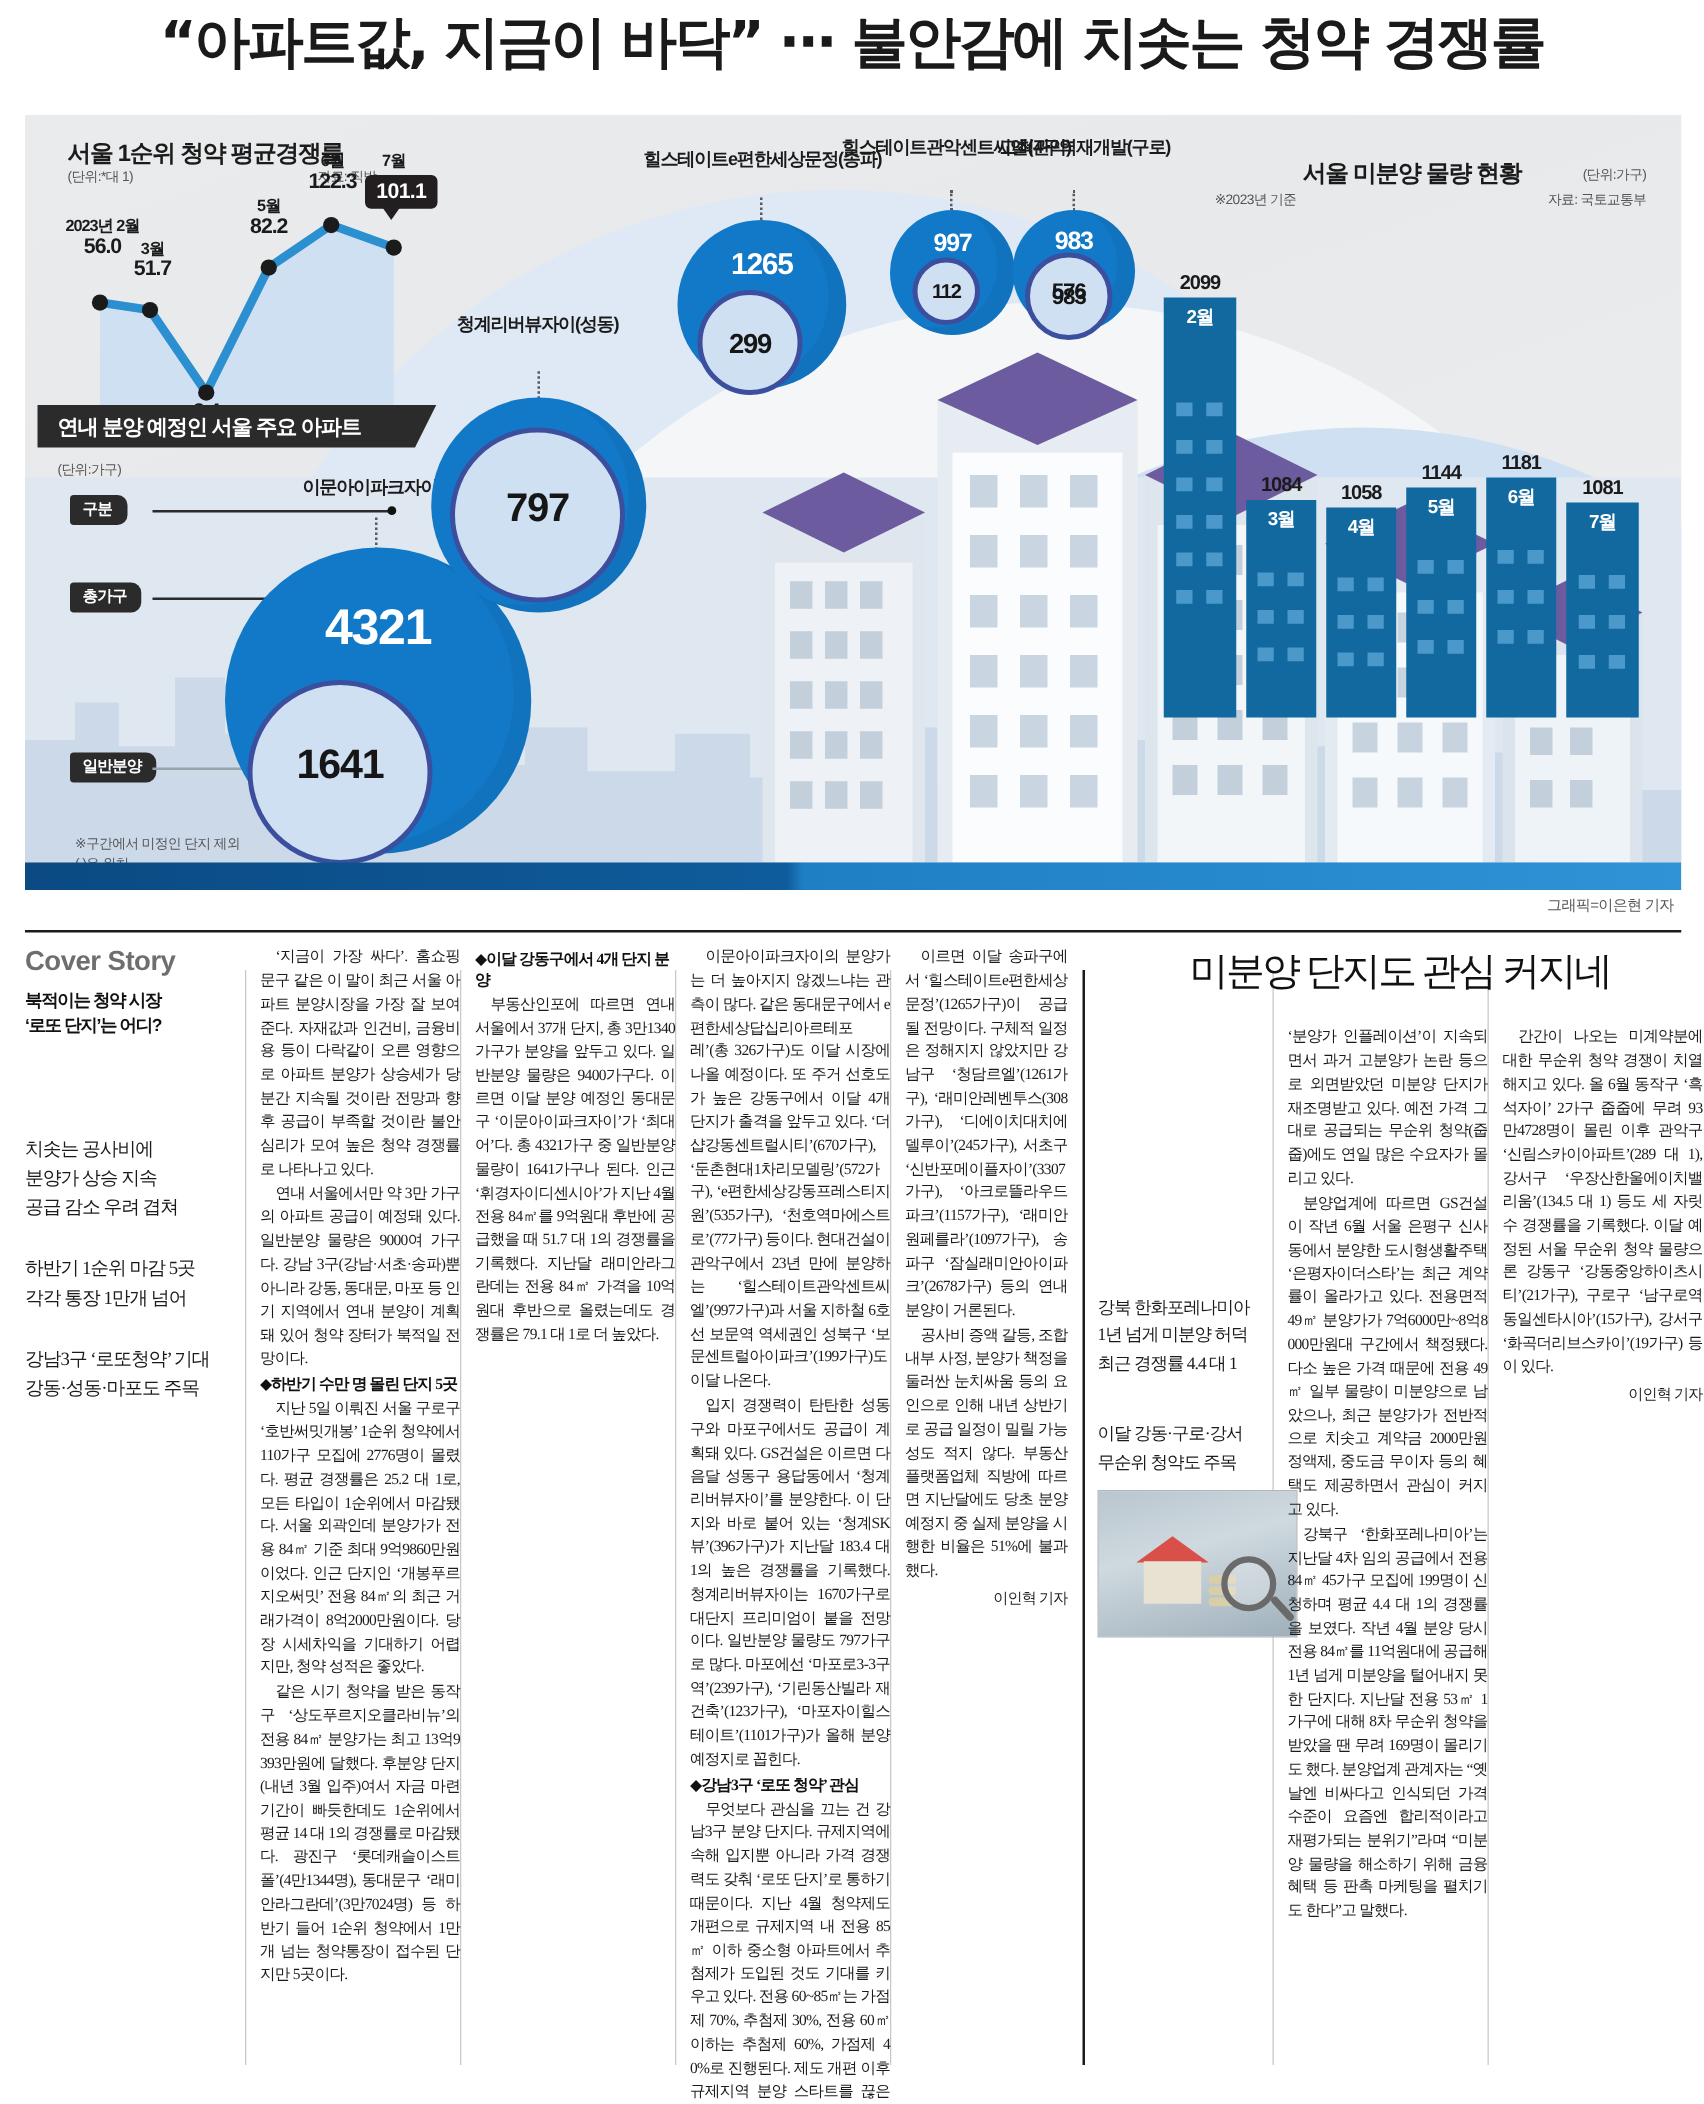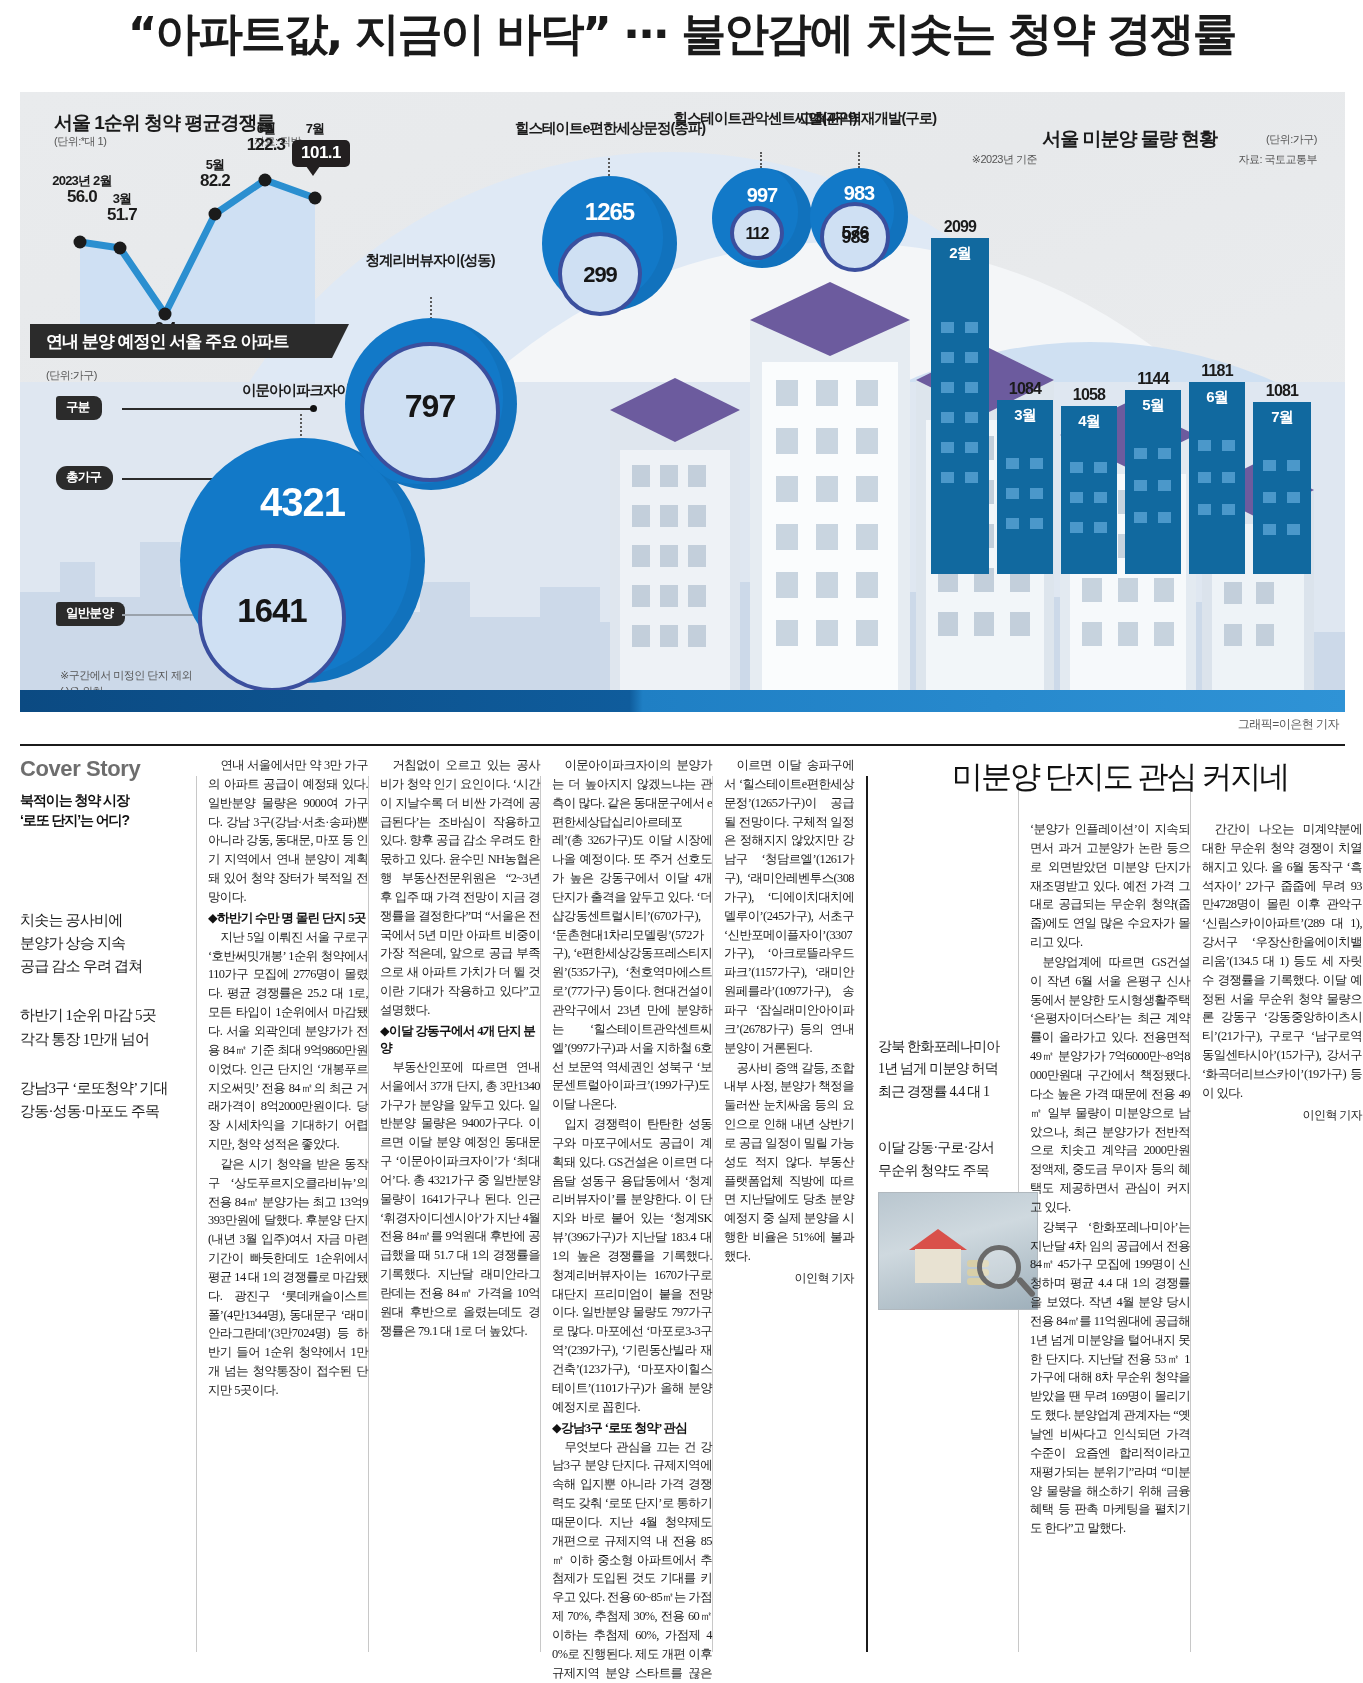--- a/index.html
+++ b/index.html
@@ -351,21 +351,21 @@
     </div>
 
     <div class="tbl-box">
       <div class="tbl-head">연내 분양 예정인 서울 주요 아파트</div>
       <div class="tbl-unit">(단위:가구)</div>
 
       <div class="legend-pill" style="left:26px; top:72px;">구분</div>
       <div class="leader" style="left:92px; top:84px; width:190px;"></div>
       <div class="leader-dot" style="left:280px; top:81px;"></div>
 
-      <div class="legend-pill" style="left:26px; top:142px;border-radius:11px;">총가구</div>
+      <div class="legend-pill" style="left:26px; top:142px;">총가구</div>
       <div class="leader" style="left:92px; top:154px; width:128px;"></div>
       <div class="leader-dot" style="left:218px; top:151px;"></div>
 
       <div class="legend-pill" style="left:26px; top:278px;">일반분양</div>
       <div class="leader thin" style="left:92px; top:290px; width:178px;"></div>
       <div class="leader-dot" style="left:268px; top:287px;"></div>
 
       <div class="foot-note">
         <div>※구간에서 미정인 단지 제외</div>
         <div>( )은 위치</div>
@@ -530,28 +530,28 @@
       <div class="kick" style="white-space:pre-line;">치솟는 공사비에
 분양가 상승 지속
 공급 감소 우려 겹쳐</div>
       <div class="kick" style="white-space:pre-line;">하반기 1순위 마감 5곳
 각각 통장 1만개 넘어</div>
       <div class="kick" style="white-space:pre-line;">강남3구 ‘로또청약’ 기대
 강동·성동·마포도 주목</div>
     </div>
 
     <div class="col c-a">
+      <div class="body-p">‘지금이 가장 싸다’. 홈쇼핑 문구 같은 이 말이 최근 서울 아파트 분양시장을 가장 잘 보여준다. 자재값과 인건비, 금융비용 등이 다락같이 오른 영향으로 아파트 분양가 상승세가 당분간 지속될 것이란 전망과 향후 공급이 부족할 것이란 불안 심리가 모여 높은 청약 경쟁률로 나타나고 있다.</div>
       <div class="body-p">연내 서울에서만 약 3만 가구의 아파트 공급이 예정돼 있다. 일반분양 물량은 9000여 가구다. 강남 3구(강남·서초·송파)뿐 아니라 강동, 동대문, 마포 등 인기 지역에서 연내 분양이 계획돼 있어 청약 장터가 북적일 전망이다.</div>
       <div class="subhead">◆하반기 수만 명 몰린 단지 5곳</div>
       <div class="body-p">지난 5일 이뤄진 서울 구로구 ‘호반써밋개봉’ 1순위 청약에서 110가구 모집에 2776명이 몰렸다. 평균 경쟁률은 25.2 대 1로, 모든 타입이 1순위에서 마감됐다. 서울 외곽인데 분양가가 전용 84㎡ 기준 최대 9억9860만원이었다. 인근 단지인 ‘개봉푸르지오써밋’ 전용 84㎡의 최근 거래가격이 8억2000만원이다. 당장 시세차익을 기대하기 어렵지만, 청약 성적은 좋았다.</div>
       <div class="body-p">같은 시기 청약을 받은 동작구 ‘상도푸르지오클라비뉴’의 전용 84㎡ 분양가는 최고 13억9393만원에 달했다. 후분양 단지(내년 3월 입주)여서 자금 마련 기간이 빠듯한데도 1순위에서 평균 14 대 1의 경쟁률로 마감됐다. 광진구 ‘롯데캐슬이스트폴’(4만1344명), 동대문구 ‘래미안라그란데’(3만7024명) 등 하반기 들어 1순위 청약에서 1만 개 넘는 청약통장이 접수된 단지만 5곳이다.</div>
     </div>
 
     <div class="col c-b">
-      <div class="body-p">거침없이 오르고 있는 공사비가 청약 인기 요인이다. ‘시간이 지날수록 더 비싼 가격에 공급된다’는 조바심이 작용하고 있다. 향후 공급 감소 우려도 한몫하고 있다. 윤수민 NH농협은행 부동산전문위원은 “2~3년 후 입주 때 가격 전망이 지금 경쟁률을 결정한다”며 “서울은 전국에서 5년 미만 아파트 비중이 가장 적은데, 앞으로 공급 부족으로 새 아파트 가치가 더 뛸 것이란 기대가 작용하고 있다”고 설명했다.</div>
       <div class="subhead">◆이달 강동구에서 4개 단지 분양</div>
       <div class="body-p">부동산인포에 따르면 연내 서울에서 37개 단지, 총 3만1340가구가 분양을 앞두고 있다. 일반분양 물량은 9400가구다. 이르면 이달 분양 예정인 동대문구 ‘이문아이파크자이’가 ‘최대어’다. 총 4321가구 중 일반분양 물량이 1641가구나 된다. 인근 ‘휘경자이디센시아’가 지난 4월 전용 84㎡를 9억원대 후반에 공급했을 때 51.7 대 1의 경쟁률을 기록했다. 지난달 래미안라그란데는 전용 84㎡ 가격을 10억원대 후반으로 올렸는데도 경쟁률은 79.1 대 1로 더 높았다.</div>
     </div>
 
     <div class="col c-c">
       <div class="body-p">이문아이파크자이의 분양가는 더 높아지지 않겠느냐는 관측이 많다. 같은 동대문구에서 e편한세상답십리아르테포레’(총 326가구)도 이달 시장에 나올 예정이다. 또 주거 선호도가 높은 강동구에서 이달 4개 단지가 출격을 앞두고 있다. ‘더샵강동센트럴시티’(670가구), ‘둔촌현대1차리모델링’(572가구), ‘e편한세상강동프레스티지원’(535가구), ‘천호역마에스트로’(77가구) 등이다. 현대건설이 관악구에서 23년 만에 분양하는 ‘힐스테이트관악센트씨엘’(997가구)과 서울 지하철 6호선 보문역 역세권인 성북구 ‘보문센트럴아이파크’(199가구)도 이달 나온다.</div>
       <div class="body-p">입지 경쟁력이 탄탄한 성동구와 마포구에서도 공급이 계획돼 있다. GS건설은 이르면 다음달 성동구 용답동에서 ‘청계리버뷰자이’를 분양한다. 이 단지와 바로 붙어 있는 ‘청계SK뷰’(396가구)가 지난달 183.4 대 1의 높은 경쟁률을 기록했다. 청계리버뷰자이는 1670가구로 대단지 프리미엄이 붙을 전망이다. 일반분양 물량도 797가구로 많다. 마포에선 ‘마포로3-3구역’(239가구), ‘기린동산빌라 재건축’(123가구), ‘마포자이힐스테이트’(1101가구)가 올해 분양 예정지로 꼽힌다.</div>
       <div class="subhead">◆강남3구 ‘로또 청약’ 관심</div>
       <div class="body-p">무엇보다 관심을 끄는 건 강남3구 분양 단지다. 규제지역에 속해 입지뿐 아니라 가격 경쟁력도 갖춰 ‘로또 단지’로 통하기 때문이다. 지난 4월 청약제도 개편으로 규제지역 내 전용 85㎡ 이하 중소형 아파트에서 추첨제가 도입된 것도 기대를 키우고 있다. 전용 60~85㎡는 가점제 70%, 추첨제 30%, 전용 60㎡ 이하는 추첨제 60%, 가점제 40%로 진행된다. 제도 개편 이후 규제지역 분양 스타트를 끊은 ‘용산호반써밋에디션’의 경쟁률이 162.7 대 10 됐다. 강남권 단지 경쟁률도 이에 못지않을 전망이다.</div>
     </div>

